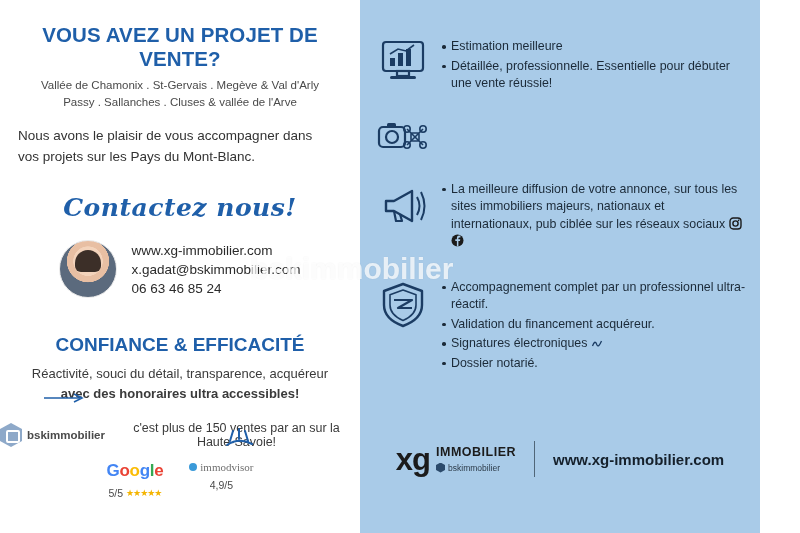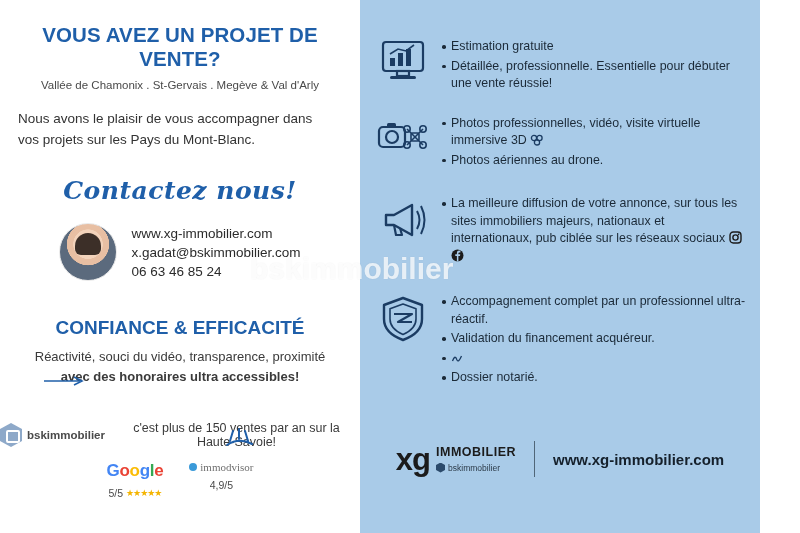--- a/index.html
+++ b/index.html
@@ -326,41 +326,42 @@
 <body>
 
 <div class="page">
 
   <div class="left">
 
     <div class="headline">VOUS AVEZ UN PROJET DE VENTE?</div>
 
     <div class="zones">
       <div>Vallée de Chamonix . St-Gervais . Megève &amp; Val d'Arly</div>
+      <div>Passy . Sallanches . Cluses &amp; vallée de l'Arve</div>
     </div>
 
     <div class="intro">
       <div>Nous avons le plaisir de vous accompagner dans</div>
       <div>vos projets sur les Pays du Mont-Blanc.</div>
     </div>
 
     <div class="contact-script">Contactez nous!</div>
 
     <div class="contact-row">
       <div class="portrait"></div>
       <div class="contact-lines">
         <div>www.xg-immobilier.com</div>
         <div>x.gadat@bskimmobilier.com</div>
         <div>06 63 46 85 24</div>
       </div>
     </div>
 
     <div class="confiance">CONFIANCE &amp; EFFICACITÉ</div>
     <div class="confiance-sub">
-      <div>Réactivité, souci du vidéo, transparence, proximité</div>
+      <div>Réactivité, souci du détail, transparence, acquéreur</div>
       <div class="arrow-line">
         <svg class="arrow" viewBox="0 0 42 10">
           <line x1="0" y1="5" x2="36" y2="5" stroke="#1f5fa9" stroke-width="1.6"></line>
           <polyline points="30,1 38,5 30,9" fill="none" stroke="#1f5fa9" stroke-width="1.6"></polyline>
         </svg>
         <span>avec des honoraires ultra accessibles!</span>
       </div>
     </div>
 
     <div class="footer-logos">
@@ -410,21 +411,21 @@
           <rect x="3" y="2" width="40" height="29" rx="3" fill="none" stroke="#1b3c63" stroke-width="2.2"></rect>
           <rect x="17" y="31" width="12" height="5" fill="none" stroke="#1b3c63" stroke-width="2.2"></rect>
           <rect x="10" y="36" width="26" height="3" rx="1.5" fill="#1b3c63"></rect>
           <rect x="10" y="18" width="5" height="8" fill="#1b3c63"></rect>
           <rect x="18" y="13" width="5" height="13" fill="#1b3c63"></rect>
           <rect x="26" y="9" width="5" height="17" fill="#1b3c63"></rect>
           <polyline points="10,14 18,9 26,11 34,5" fill="none" stroke="#1b3c63" stroke-width="1.6"></polyline>
         </svg>
       </div>
       <div class="feat-text">
-        <div class="bullet">Estimation gratuite</div>
+        <div class="bullet">Estimation meilleure</div>
         <div class="bullet">Détaillée, professionnelle. Essentielle pour débuter une vente réussie!</div>
       </div>
     </div>
 
     <div class="feature" style="margin-top:18px;">
       <div class="feat-icon">
         <svg width="52" height="40" viewBox="0 0 52 40">
           <rect x="2" y="10" width="26" height="20" rx="4" fill="none" stroke="#1b3c63" stroke-width="2.2"></rect>
           <circle cx="15" cy="20" r="6" fill="none" stroke="#1b3c63" stroke-width="2.2"></circle>
           <rect x="10" y="6" width="9" height="4" rx="1.5" fill="#1b3c63"></rect>
@@ -432,31 +433,20 @@
             <line x1="30" y1="12" x2="46" y2="28"></line>
             <line x1="46" y1="12" x2="30" y2="28"></line>
             <circle cx="30" cy="12" r="3.2"></circle>
             <circle cx="46" cy="12" r="3.2"></circle>
             <circle cx="30" cy="28" r="3.2"></circle>
             <circle cx="46" cy="28" r="3.2"></circle>
             <rect x="34" y="16" width="8" height="8" rx="1.5"></rect>
           </g>
         </svg>
       </div>
-      <div class="feat-text">
-        <div class="bullet">
-          <span>Photos professionnelles, vidéo, visite virtuelle immersive 3D</span>
-          <svg class="inline-ico" width="14" height="12" viewBox="0 0 14 12">
-            <circle cx="4" cy="4" r="2.6" fill="none" stroke="#1b3c63" stroke-width="1.3"></circle>
-            <circle cx="9.5" cy="4" r="2.6" fill="none" stroke="#1b3c63" stroke-width="1.3"></circle>
-            <circle cx="7" cy="8.4" r="2.6" fill="none" stroke="#1b3c63" stroke-width="1.3"></circle>
-          </svg>
-        </div>
-        <div class="bullet">Photos aériennes au drone.</div>
-      </div>
     </div>
 
     <div class="feature" style="margin-top:22px;">
       <div class="feat-icon">
         <svg width="50" height="44" viewBox="0 0 50 44">
           <path d="M8 18 L8 28 L16 28 L34 38 L34 8 L16 18 Z" fill="none" stroke="#1b3c63" stroke-width="2.4" stroke-linejoin="round"></path>
           <path d="M16 28 L18 38 L24 38 L22 31" fill="none" stroke="#1b3c63" stroke-width="2.2" stroke-linejoin="round"></path>
           <path d="M39 14 Q44 23 39 32" fill="none" stroke="#1b3c63" stroke-width="2"></path>
           <path d="M43 9 Q50 23 43 37" fill="none" stroke="#1b3c63" stroke-width="2"></path>
         </svg>
@@ -482,20 +472,21 @@
         <svg width="48" height="48" viewBox="0 0 48 48">
           <path d="M24 3 L43 10 V24 Q43 38 24 45 Q5 38 5 24 V10 Z" fill="none" stroke="#1b3c63" stroke-width="2.4" stroke-linejoin="round"></path>
           <path d="M24 9 L37 13.8 V24 Q37 34 24 39.4 Q11 34 11 24 V13.8 Z" fill="none" stroke="#1b3c63" stroke-width="1.6" stroke-linejoin="round"></path>
           <path d="M15 19 H33 L19 27 H33" fill="none" stroke="#1b3c63" stroke-width="2.2" stroke-linejoin="round"></path>
         </svg>
       </div>
       <div class="feat-text">
         <div class="bullet">Accompagnement complet par un professionnel ultra-réactif.</div>
         <div class="bullet">Validation du financement acquéreur.</div>
         <div class="bullet">
+          <span>Signatures électroniques</span>
           <svg class="inline-ico" width="12" height="12" viewBox="0 0 12 12">
             <path d="M1.5 9 Q4 2 6 8 Q7.5 11 10.5 4" fill="none" stroke="#1b3c63" stroke-width="1.3"></path>
           </svg>
         </div>
         <div class="bullet">Dossier notarié.</div>
       </div>
     </div>
 
     <div class="brandbar">
       <div class="xg-logo">

